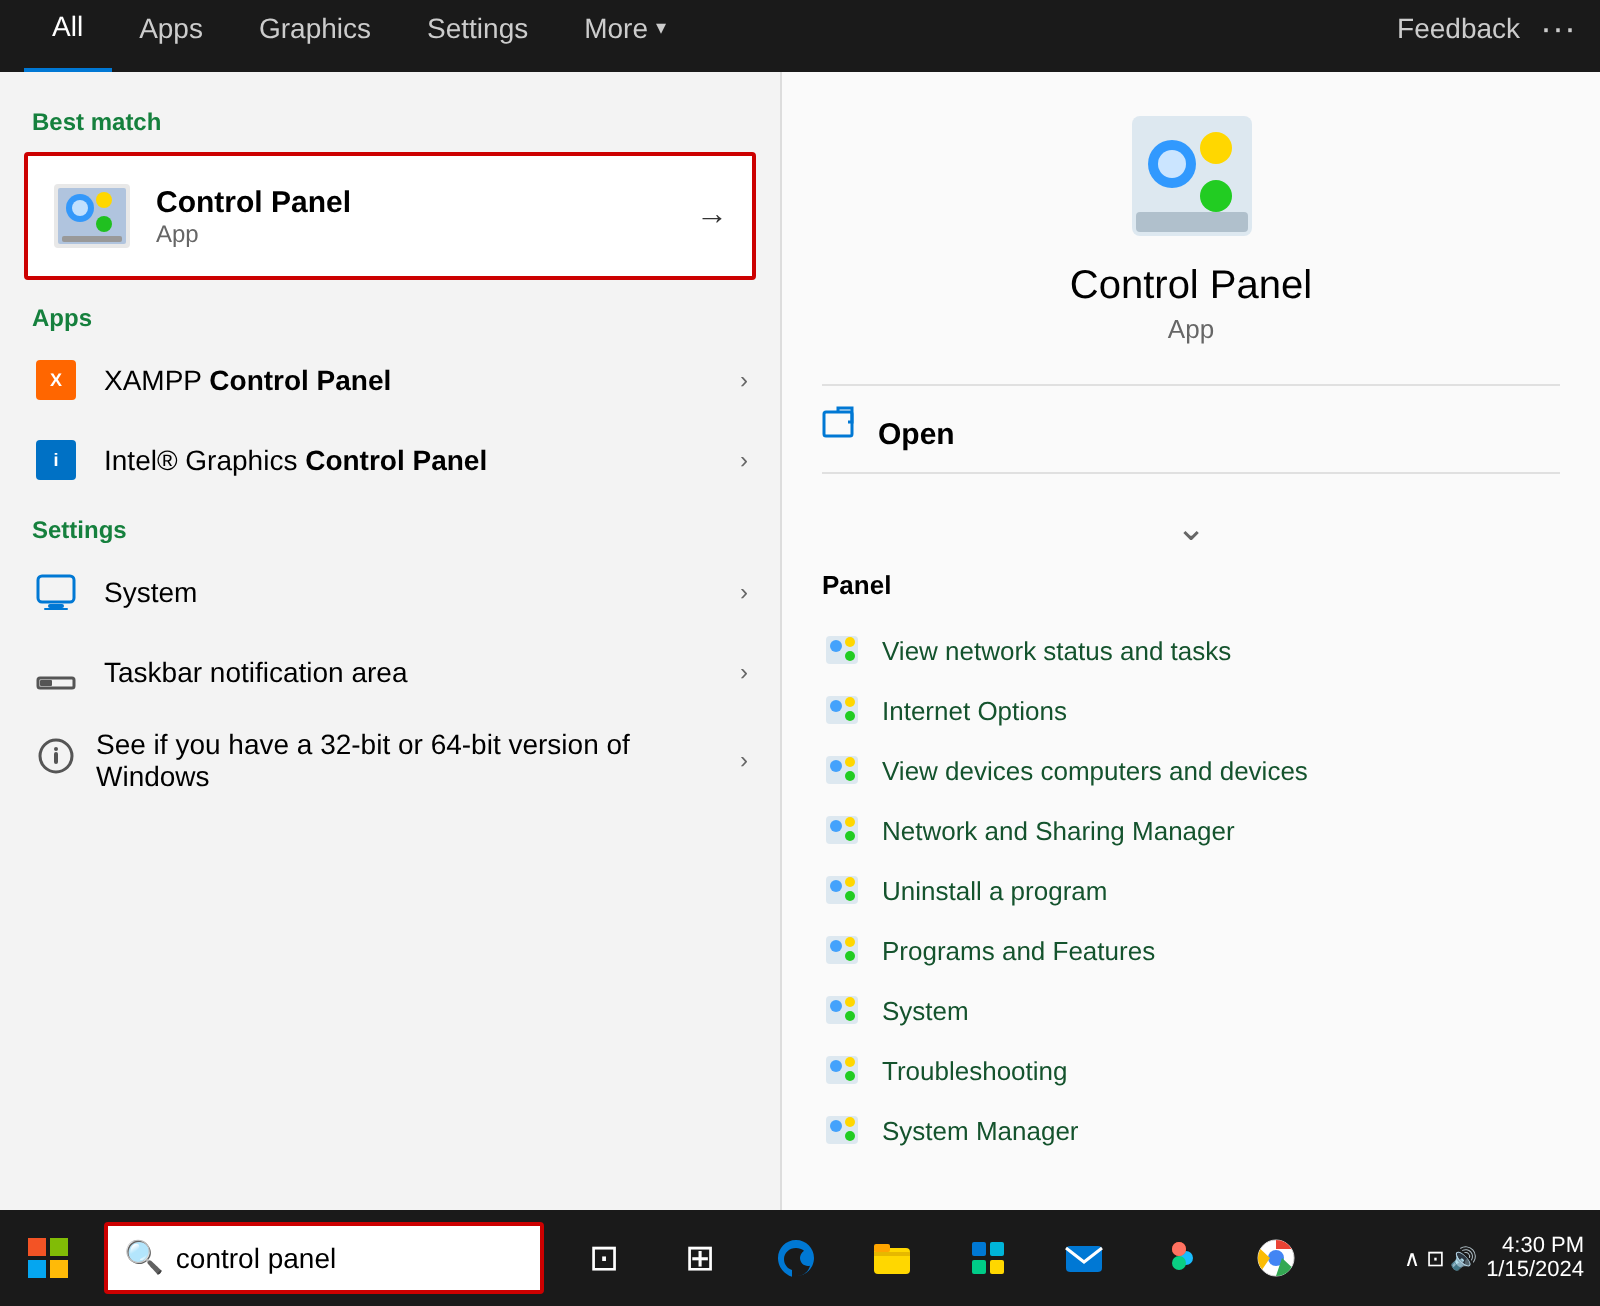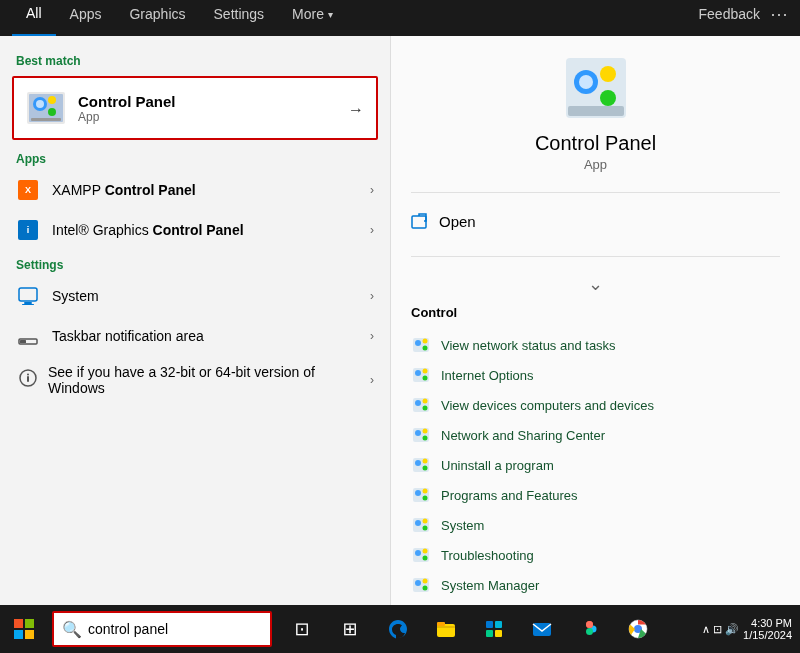--- a/index.html
+++ b/index.html
@@ -238,26 +238,27 @@
       font-weight: 400;
       color: #000;
       margin-bottom: 2px;
     }
     .right-app-type {
       font-size: 13px;
       color: #666;
     }
     .right-action {
       display: flex;
-      align-items: flex-start;
+      align-items: flex-end;
       gap: 10px;
-      padding: 20px 0;
+      padding: 10px 0;
       border-top: 1px solid #e0e0e0;
       border-bottom: 1px solid #e0e0e0;
       margin-bottom: 10px;
+      font-weight: bold;
     }
     .right-action-icon { color: #0078d4; font-size: 18px; }
     .right-action-text { font-size: 15px; color: #000; }
     .expand-btn {
       display: flex;
       justify-content: center;
       padding: 6px;
       color: #666;
       cursor: pointer;
       font-size: 18px;
@@ -457,21 +458,21 @@
             <polyline points="8,3 8,1 15,1 15,8 13,8" fill="none" stroke="#0078d4" stroke-width="1.5"></polyline>
           </svg>
         </span>
         <span class="right-action-text">Open</span>
       </div>
 
       <div class="expand-btn">
         <span>⌄</span>
       </div>
 
-      <div class="recent-label">Control</div>
+      <div class="recent-label">Panel</div>
 
       <div id="recent-list">
           <div class="recent-item">
       <div class="recent-icon">
         <svg width="18" height="18" viewBox="0 0 18 18">
           <rect x="1" y="2" width="16" height="14" rx="2" fill="#dde8f0"></rect>
           <circle cx="6" cy="7" r="3" fill="#1e90ff" opacity="0.8"></circle>
           <circle cx="13" cy="5" r="2.5" fill="#ffd700"></circle>
           <circle cx="13" cy="12" r="2.5" fill="#22cc22"></circle>
         </svg>
@@ -502,21 +503,21 @@
     </div>
           <div class="recent-item">
       <div class="recent-icon">
         <svg width="18" height="18" viewBox="0 0 18 18">
           <rect x="1" y="2" width="16" height="14" rx="2" fill="#dde8f0"></rect>
           <circle cx="6" cy="7" r="3" fill="#1e90ff" opacity="0.8"></circle>
           <circle cx="13" cy="5" r="2.5" fill="#ffd700"></circle>
           <circle cx="13" cy="12" r="2.5" fill="#22cc22"></circle>
         </svg>
       </div>
-      <span class="recent-text">Network and Sharing Center</span>
+      <span class="recent-text">Network and Sharing Manager</span>
     </div>
           <div class="recent-item">
       <div class="recent-icon">
         <svg width="18" height="18" viewBox="0 0 18 18">
           <rect x="1" y="2" width="16" height="14" rx="2" fill="#dde8f0"></rect>
           <circle cx="6" cy="7" r="3" fill="#1e90ff" opacity="0.8"></circle>
           <circle cx="13" cy="5" r="2.5" fill="#ffd700"></circle>
           <circle cx="13" cy="12" r="2.5" fill="#22cc22"></circle>
         </svg>
       </div>

